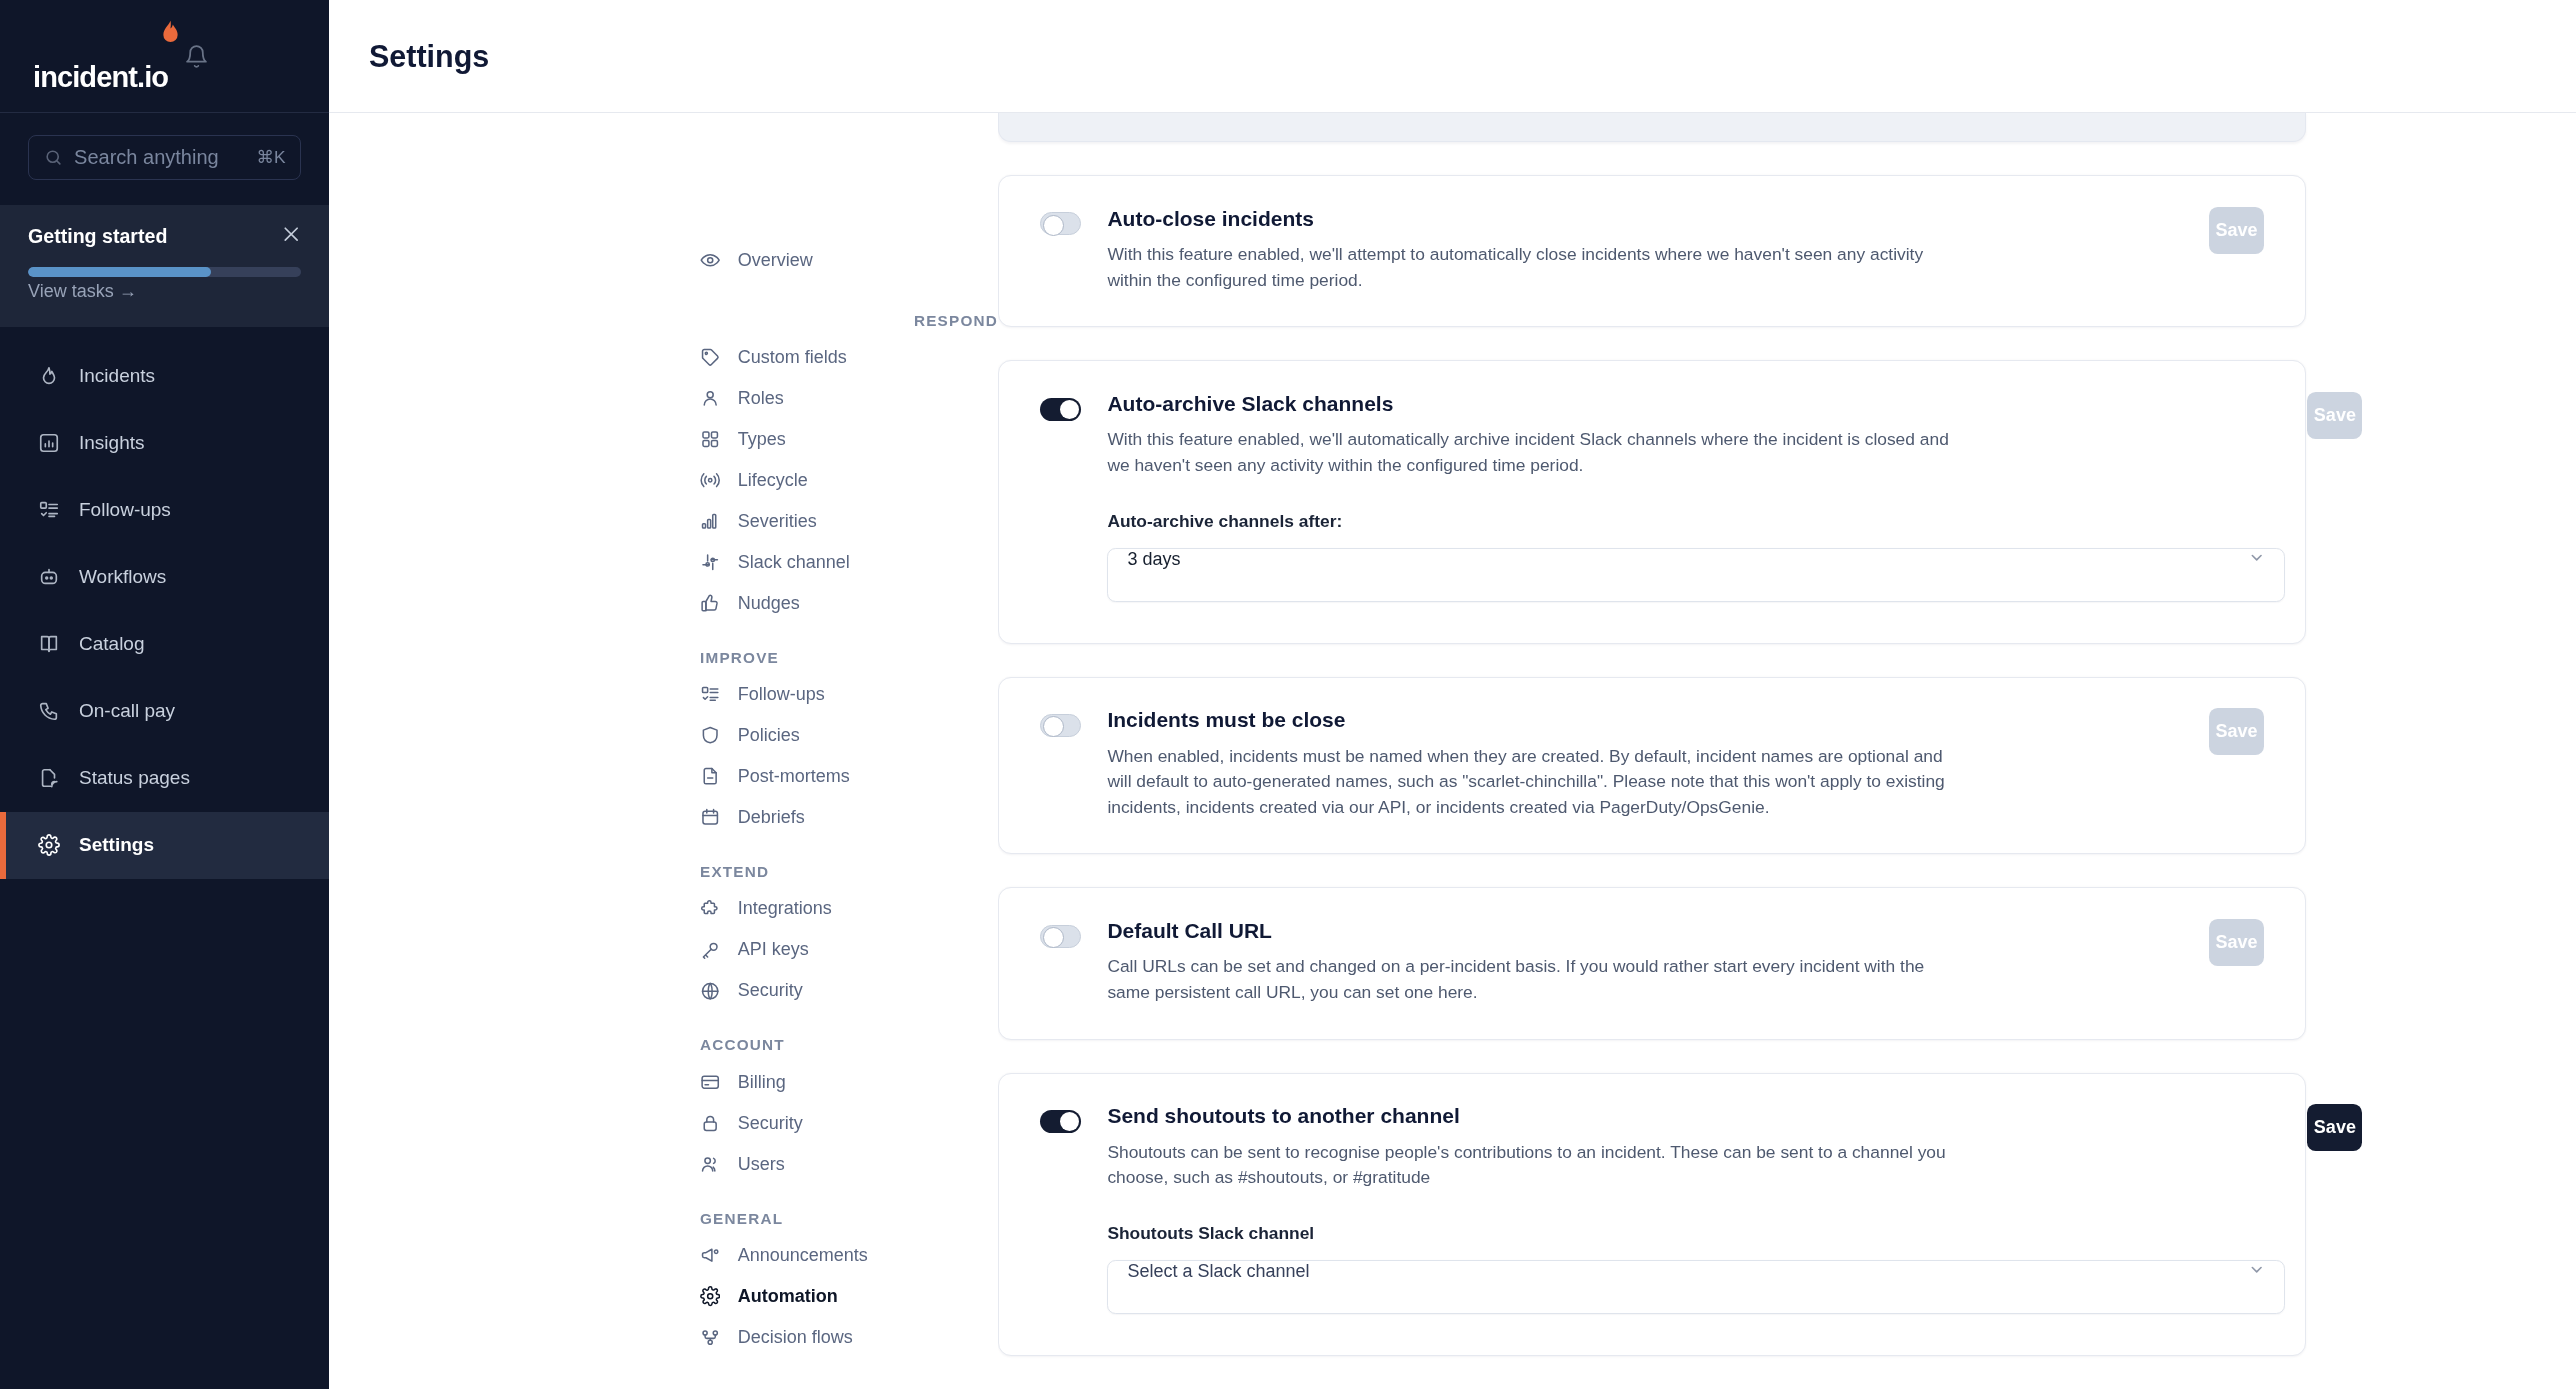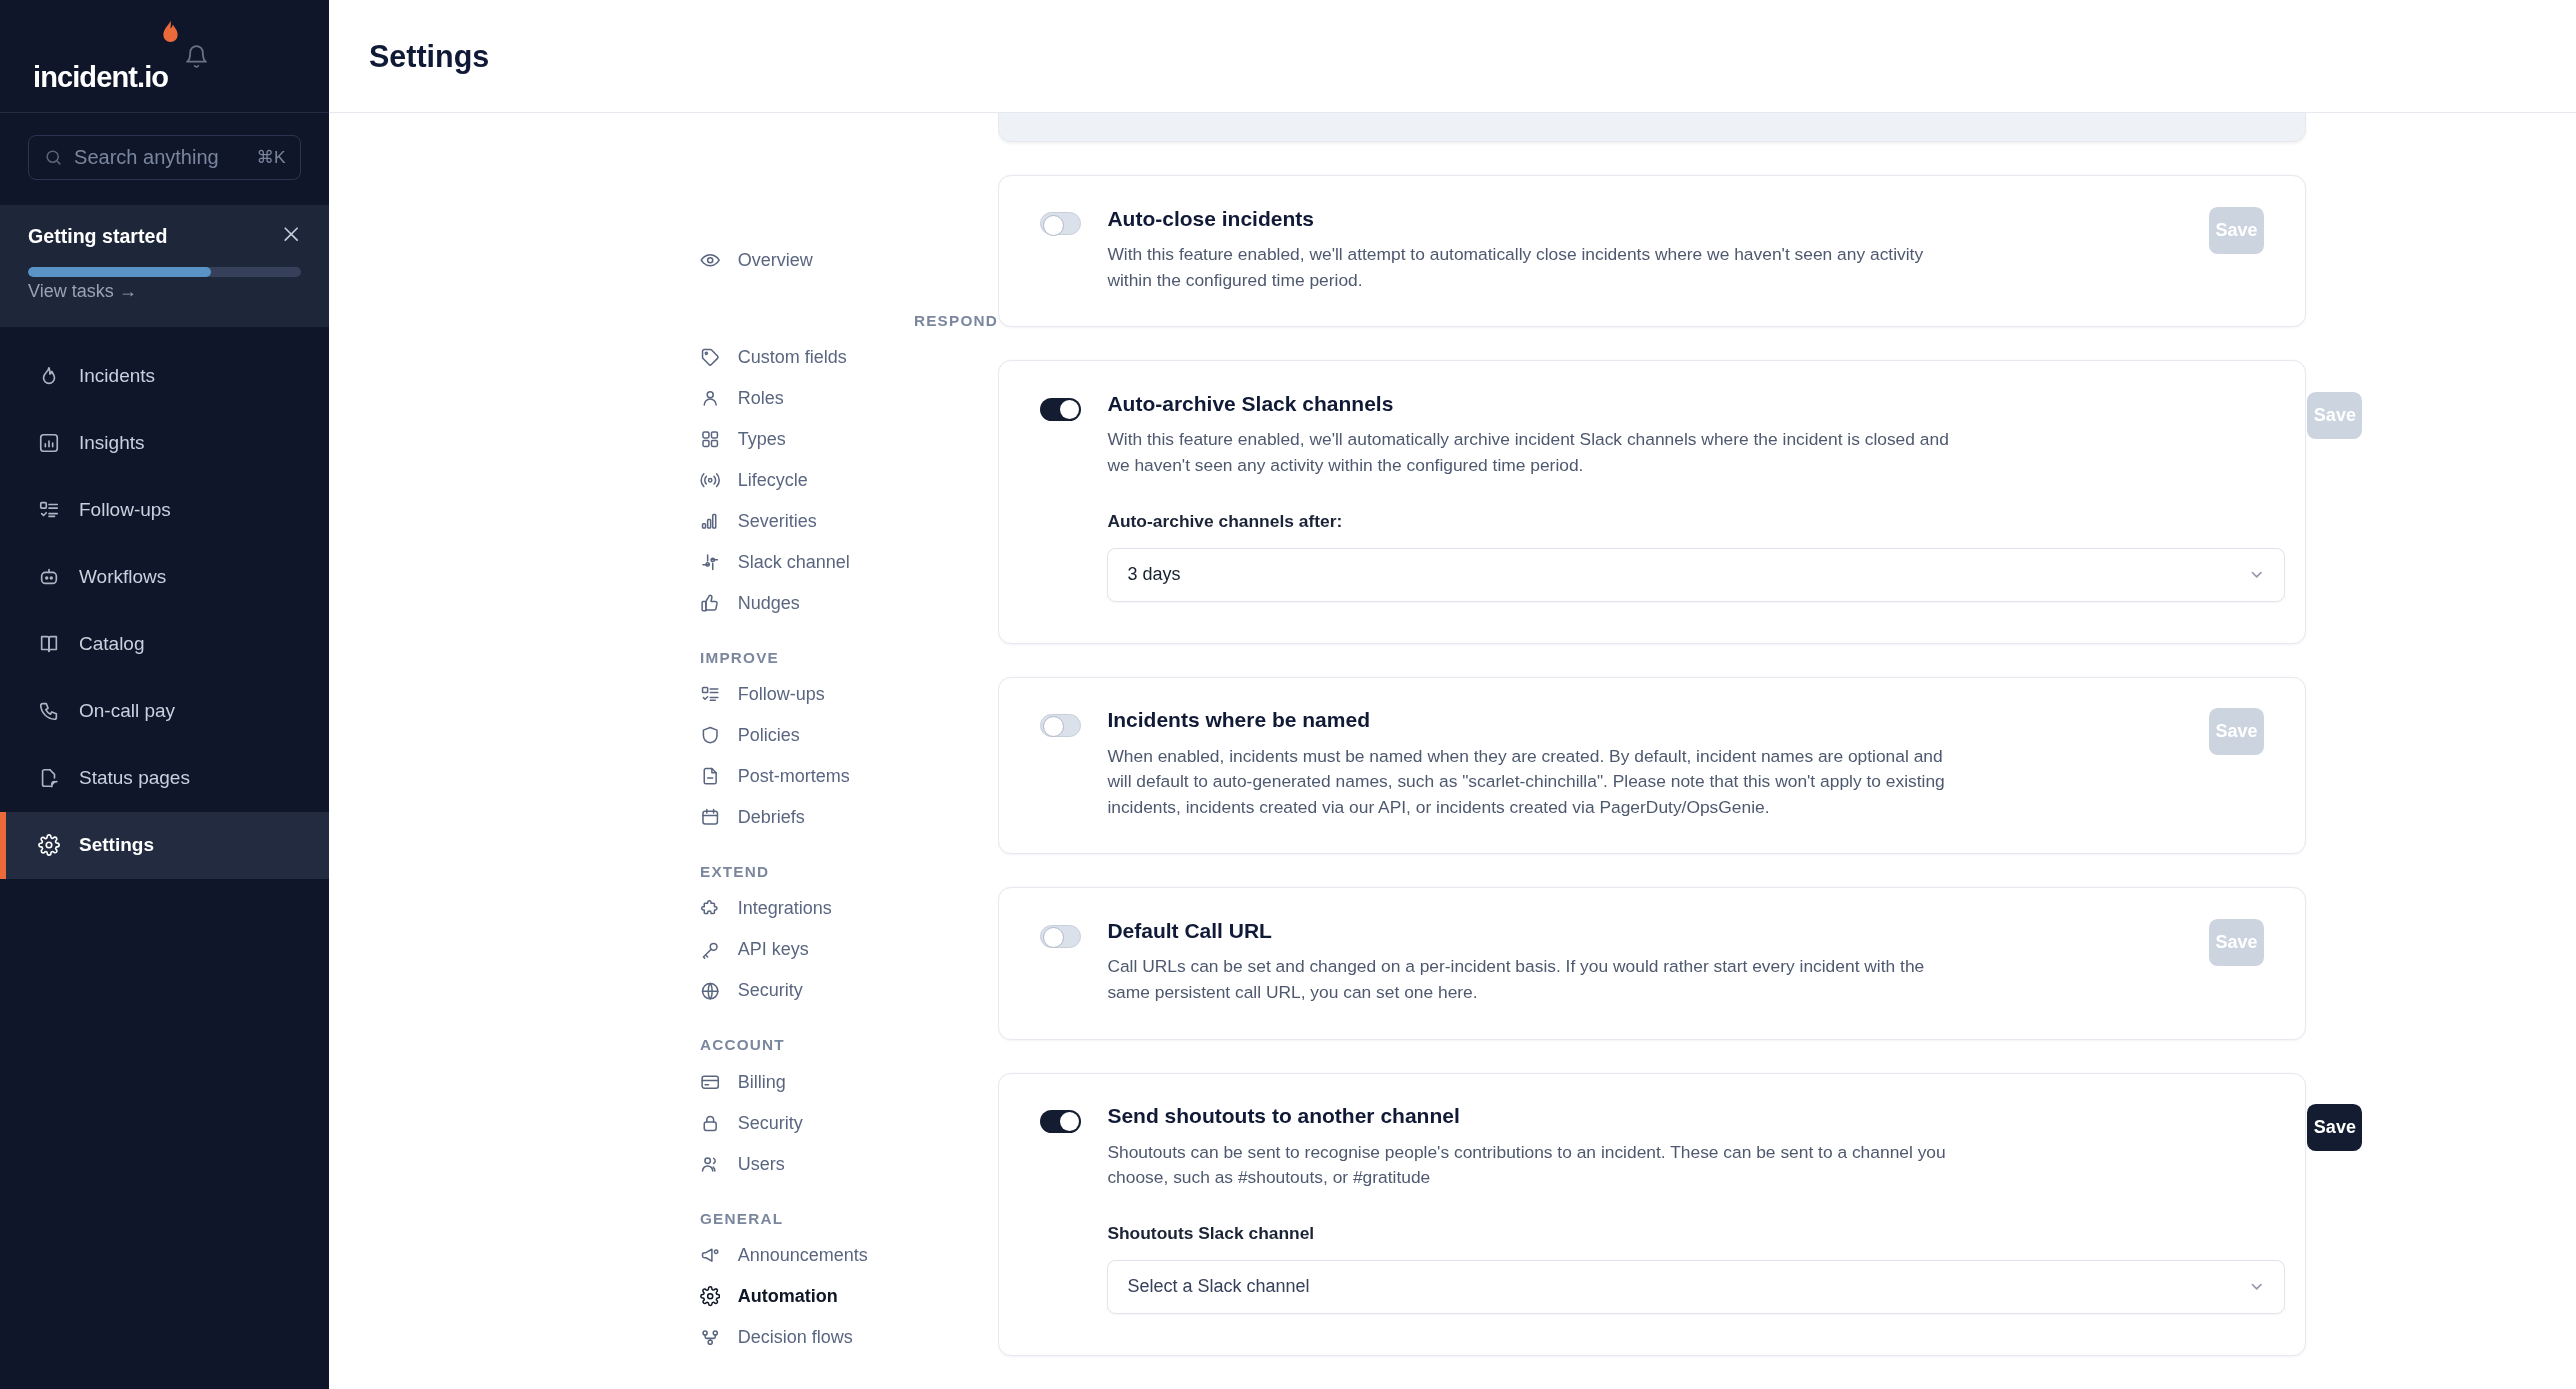--- a/index.html
+++ b/index.html
@@ -134,21 +134,21 @@
   .card-desc {
     margin-top: 11.6px; font-size: 17.4px; line-height: 1.47; color: #4e596f;
     max-width: 858px;
   }
   .field-label {
     margin-top: 32px; font-size: 17.4px; font-weight: 700; color: #1b2437;
   }
   .select {
     margin-top: 16px; width: 1178px; height: 54px;
     border: 0.7px solid #dfe4ec; border-radius: 8.7px; background: #fff;
-    display: flex; align-items: center; justify-content: space-between;
+    display: flex; justify-content: space-between;
     padding: 0 19px 0 19px; cursor: pointer;
     box-shadow: 0 0.7px 1.5px rgba(16,25,53,.04);
   }
   .select-val { font-size: 18px; color: #17202f; }
   .select-val.placeholder { color: #36405a; }
   .chev { width: 17.4px; height: 17.4px; opacity: .65; }
 
   .save-btn {
     flex: none; width: 55px; height: 47px; border-radius: 8.7px;
     display: flex; align-items: center; justify-content: center;
@@ -466,21 +466,21 @@
                   <span class="chev"><svg viewBox="0 0 24 24" width="17.4" height="17.4" fill="none" stroke="#54607a" stroke-width="2.2" stroke-linecap="round" stroke-linejoin="round">
                       <path d="M6 9l6 6 6-6"></path>
                     </svg></span>
                 </div>
               </div>
               <button class="save-btn disabled">Save</button>
             </div>
             <div class="card">
               <div class="toggle off"></div>
               <div class="card-body">
-                <div class="card-title">Incidents where be named</div>
+                <div class="card-title">Incidents must be close</div>
                 <div class="card-desc">When enabled, incidents must be named when they are created. By default, incident names are optional and will default to auto-generated names, such as "scarlet-chinchilla". Please note that this won't apply to existing incidents, incidents created via our API, or incidents created via PagerDuty/OpsGenie.</div>
               </div>
               <button class="save-btn disabled">Save</button>
             </div>
             <div class="card">
               <div class="toggle off"></div>
               <div class="card-body">
                 <div class="card-title">Default Call URL</div>
                 <div class="card-desc">Call URLs can be set and changed on a per-incident basis. If you would rather start every incident with the same persistent call URL, you can set one here.</div>
               </div>

